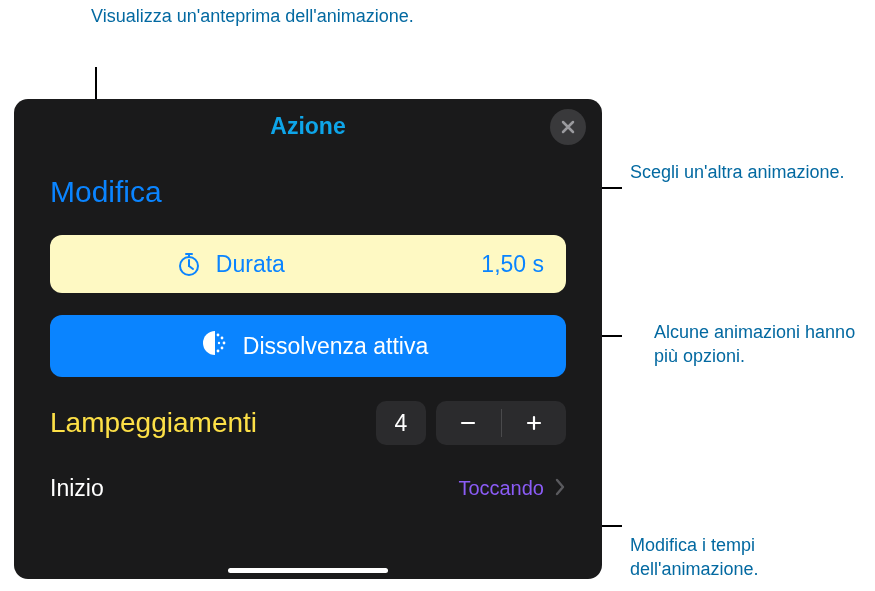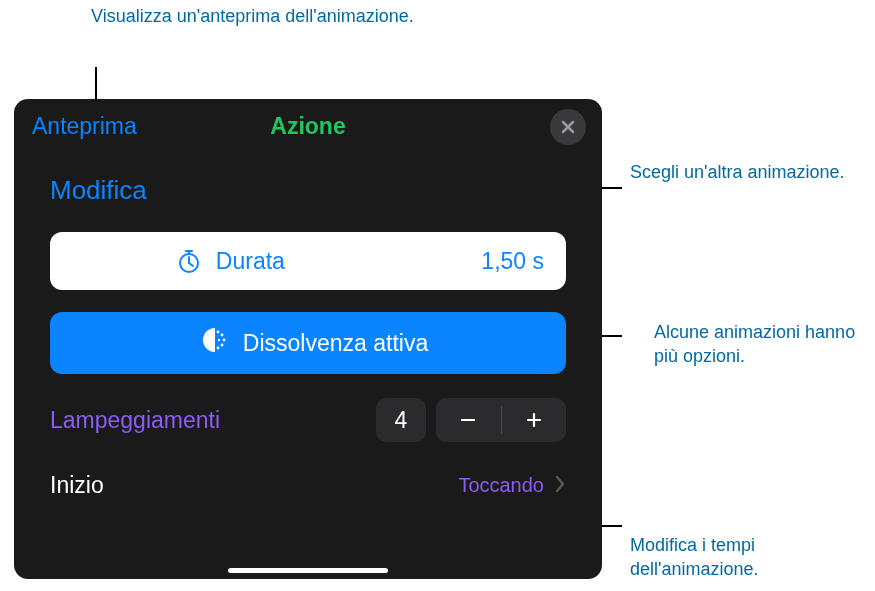--- a/index.html
+++ b/index.html
@@ -46,21 +46,21 @@
     font-size: 23px;
     font-weight: 400;
   }
   .panel-title {
     position: absolute;
     left: 50%;
     transform: translateX(-50%);
     top: 10px;
     font-size: 23px;
     font-weight: 600;
-    color: #22c55e;
+    color: #0ea5e9;
   }
   .close-btn {
     position: absolute;
     right: 16px;
     top: 6px;
     width: 36px;
     height: 36px;
     border-radius: 50%;
     background: #39393b;
     display: flex;
@@ -73,28 +73,28 @@
     justify-content: space-between;
     align-items: center;
     padding: 24px 36px 8px 36px;
   }
   .sub-title {
     font-size: 26px;
     font-weight: 600;
     color: #fff;
   }
   .modify-link {
-    font-size: 26px;
+    font-size: 30px;
     color: #0a84ff;
     font-weight: 400;
   }
   .duration-row {
     margin: 18px 36px 0 36px;
     height: 58px;
-    background: #ffffff;
+    background: #fef9c3;
     border-radius: 12px;
     display: flex;
     align-items: center;
     padding: 0 22px;
     position: relative;
   }
   .duration-fill {
     position: absolute;
     left: 0; top: 0; bottom: 0;
     width: 22%;
@@ -120,21 +120,21 @@
     color:#fff;
     font-size:23px;
     font-weight:500;
     padding-left:13px;
   }
   .blinks-row {
     margin: 24px 36px 0 36px;
     display:flex;
     align-items:center;
   }
-  .blinks-label { color:#8b5cf6; font-size:23px; flex:1; }
+  .blinks-label { color:#fde047; font-size:28px; flex:1; }
   .stepper {
     display:flex;
     align-items:center;
     gap:10px;
   }
   .stepper-value {
     width:50px; height:44px;
     background:#2b2b2d;
     border-radius:10px;
     display:flex; align-items:center; justify-content:center;
@@ -183,21 +183,20 @@
 
 <div class="callout" style="left:630px; top:320px;margin-left:24px;">Alcune animazioni hanno più opzioni.</div>
 <div class="callout-line" style="left:575px; top:335px; width:47px; height:2px;"></div>
 
 <div class="callout" style="left:630px; top:533px;">Modifica i tempi dell'animazione.</div>
 <div class="callout-line" style="left:569px; top:525px; width:53px; height:2px;"></div>
 
 <div class="panel">
 
   <div class="panel-header">
-    <div class="preview-link">Anteprima</div>
     <div class="panel-title">Azione</div>
     <div class="close-btn">
       <svg width="16" height="16" viewBox="0 0 16 16">
         <path d="M3 3 L13 13 M13 3 L3 13" stroke="#9a9a9e" stroke-width="2.5" stroke-linecap="round"></path>
       </svg>
     </div>
   </div>
 
   <div class="subheader">
     <div class="modify-link">Modifica</div>

